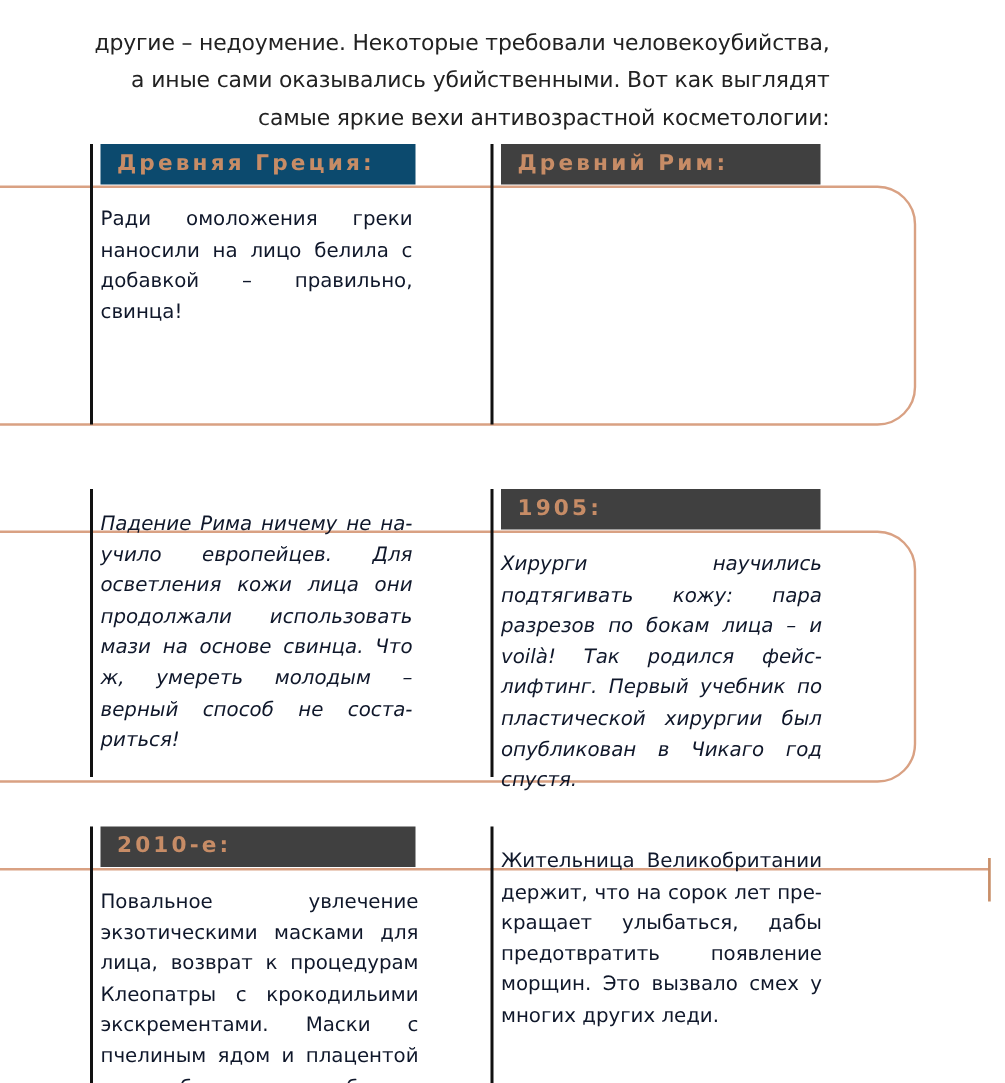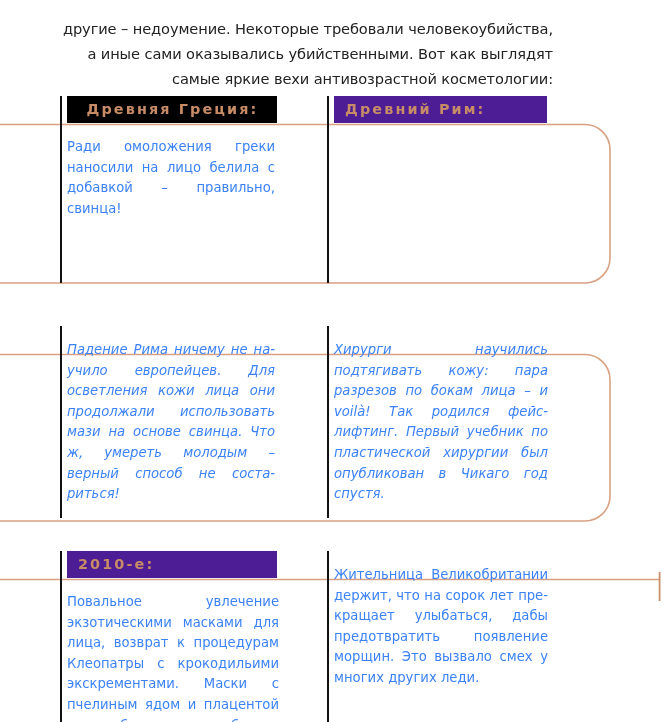--- a/index.html
+++ b/index.html
@@ -79,30 +79,30 @@
     height: 27px;
     line-height: 27px;
     padding: 0 10px 0 11px;
     font-size: 14.4px;
     font-weight: 700;
     letter-spacing: 2.1px;
     color: #c78c66;
     white-space: nowrap;
     box-sizing: border-box;
   }
-  .tl-head.tone-dark  { background: #000000; text-align: center; }
-  .tl-head.tone-light { background: #4c1d95; }
+  .tl-head.tone-dark  { background: #0c4a6e; }
+  .tl-head.tone-light { background: #404040; }
 
   .tl-body {
     margin-left: 7px;
     margin-top: 14px;
     padding-right: 2px;
     font-size: 13.2px;
     line-height: 20.6px;
-    color: #3b82f6;
+    color: #0f172a;
     text-align: justify;
     text-justify: inter-word;
     hyphens: manual;
   }
   #row-0 .tl-body { width: 208px; }
   #row-1 .tl-body { width: 208px; font-style: italic; }
   #row-2 .tl-body { width: 212px; }
   #row-0 .col-1 .tl-body,
   #row-1 .col-1 .tl-body,
   #row-2 .col-1 .tl-body { width: 214px; }
@@ -137,20 +137,21 @@
   </div>
 </div>
 
 <div class="tl-row" id="row-1">
   <div class="tl-cell col-0">
     <div class="tl-rule"></div>
     <div class="tl-body">Падение Рима ничему не на­учило европейцев. Для осветле­ния кожи лица они продолжали использовать мази на основе свинца. Что ж, умереть моло­дым – верный способ не соста­риться!</div>
   </div>
   <div class="tl-cell col-1">
     <div class="tl-rule"></div>
+    <div class="tl-head tone-light">1905:</div>
     <div class="tl-body">Хирурги научились подтягивать кожу: пара разрезов по бокам лица – и voilà! Так родился фейс­лифтинг. Первый учебник по пластической хирургии был опубликован в Чикаго год спустя.</div>
   </div>
 </div>
 
 <div class="tl-row" id="row-2">
   <div class="tl-cell col-0">
     <div class="tl-rule"></div>
     <div class="tl-head tone-light">2010-е:</div>
     <div class="tl-body">Повальное увлечение экзотиче­скими масками для лица, воз­врат к процедурам Клеопатры с крокодильими экскрементами. Маски с пчелиным ядом и пла­центой можно без труда приоб­рести в интернет-магазинах.</div>
   </div>

